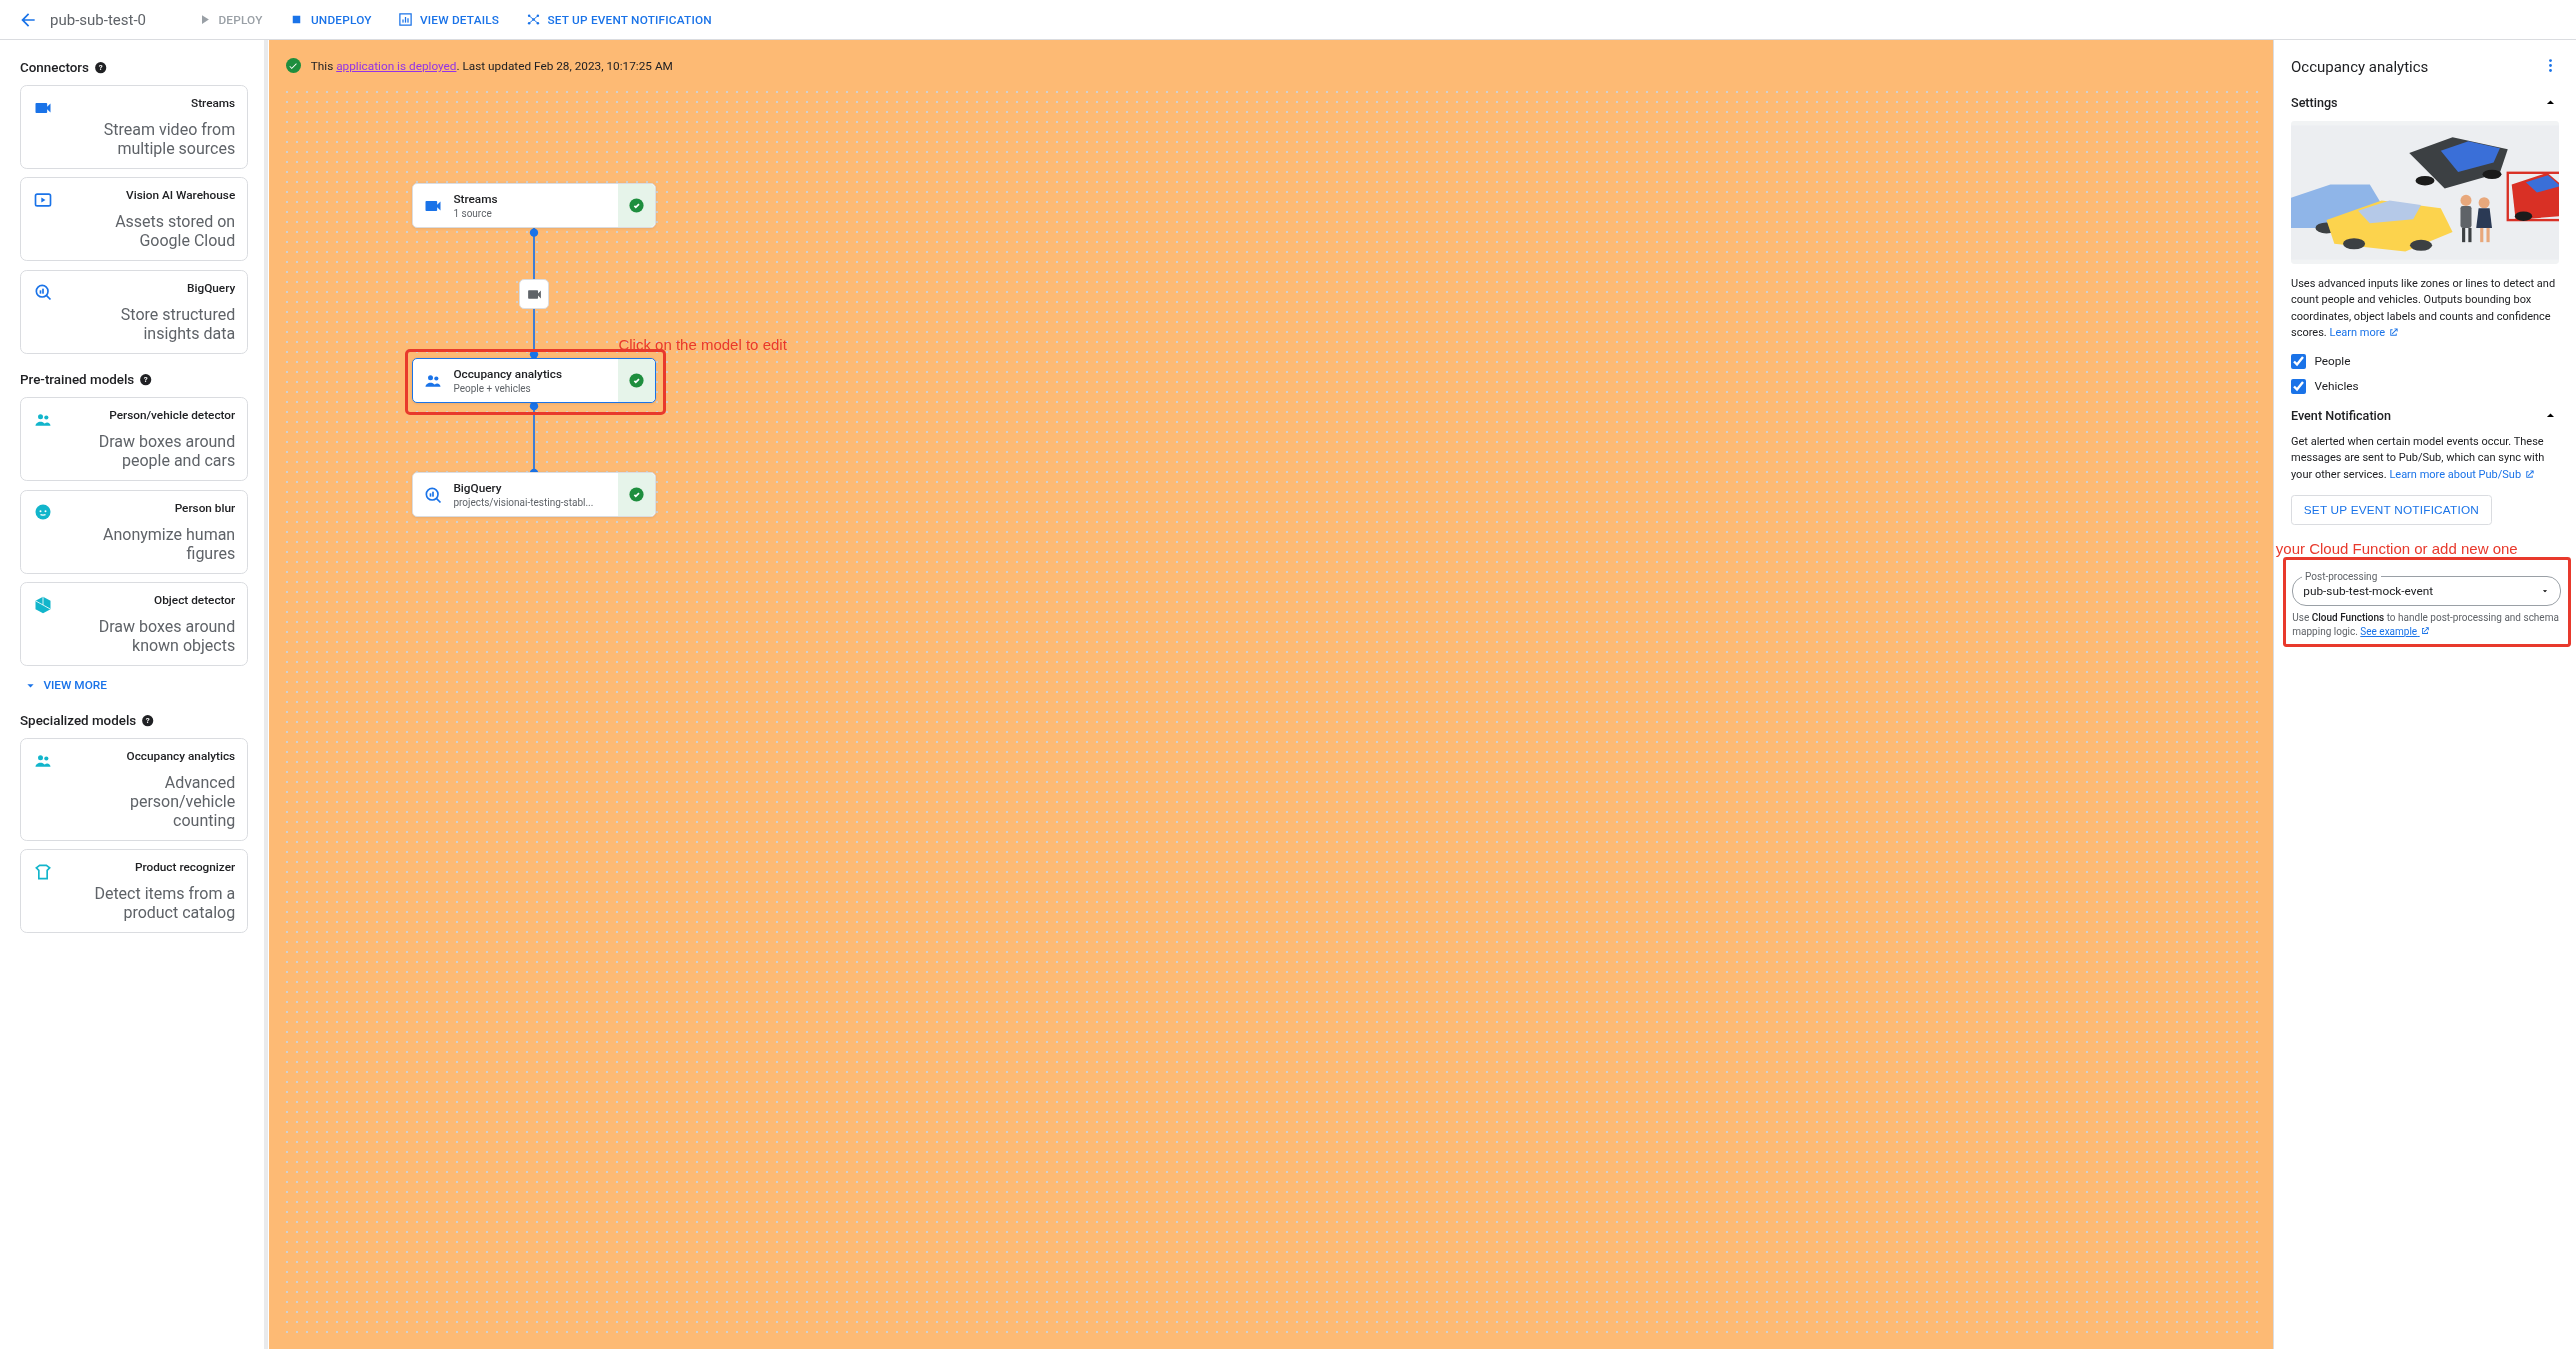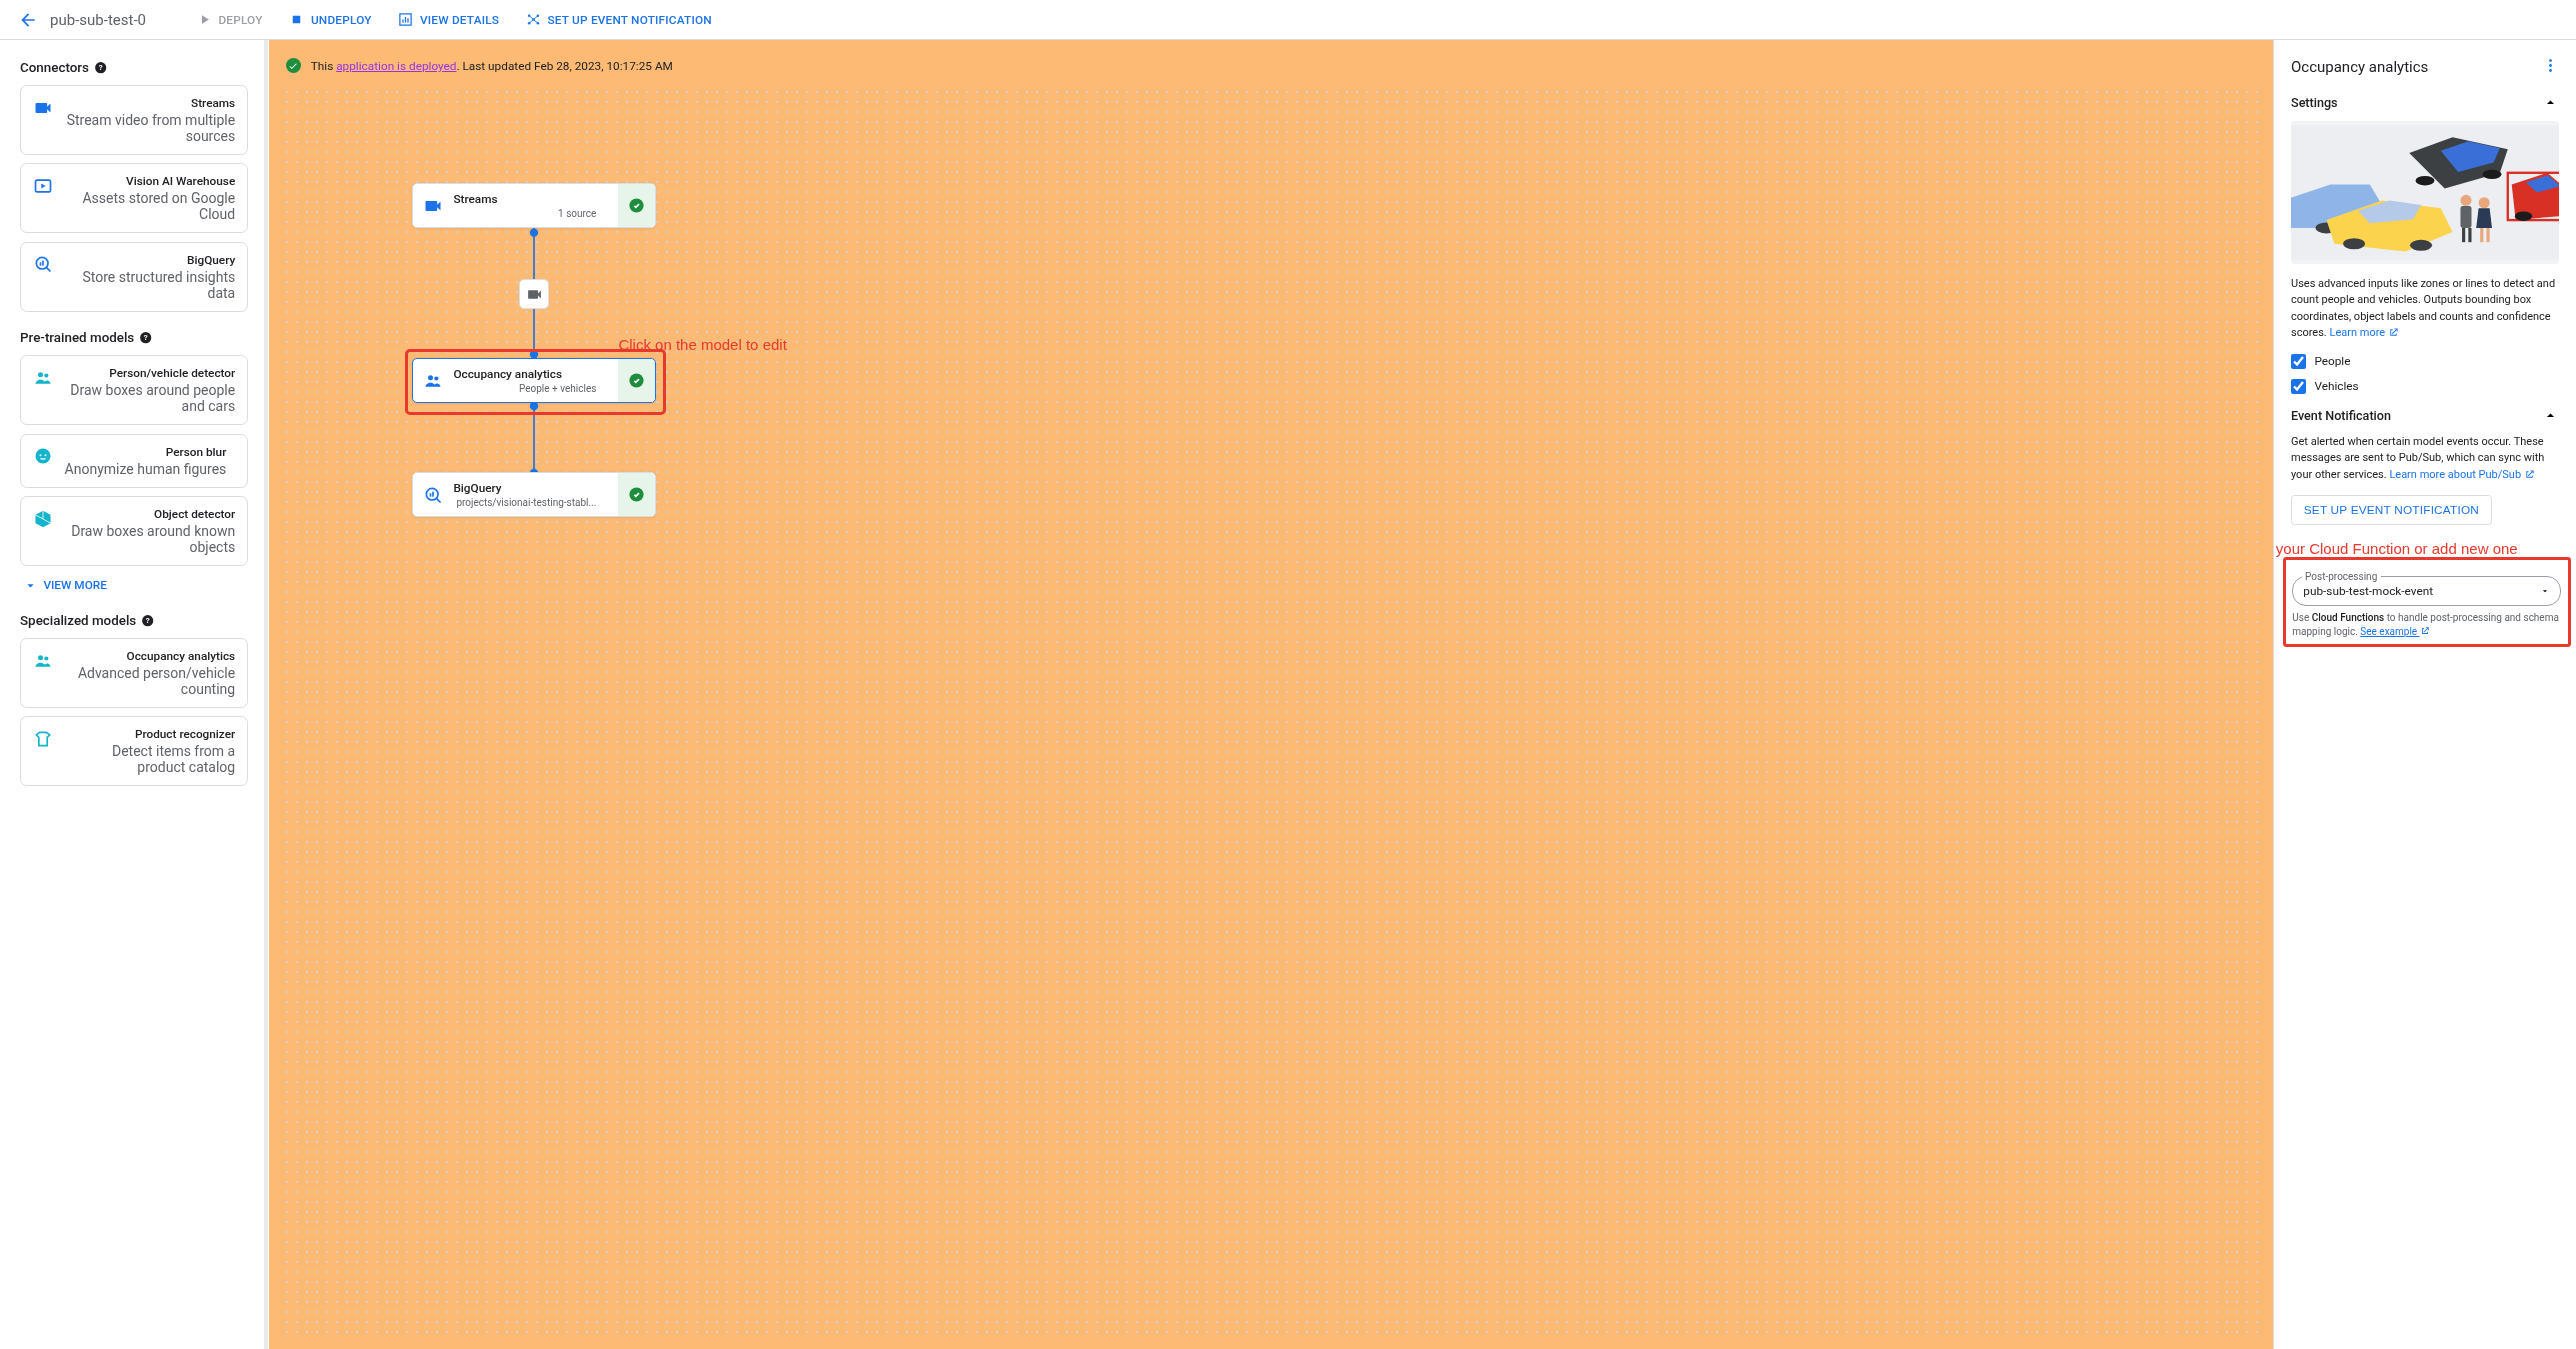--- a/index.html
+++ b/index.html
@@ -21,38 +21,38 @@
   .sidebar { width: 269px; padding: 20px; overflow-y: auto; border-right: 0.8px solid transparent; position: relative; text-align: right; }
   .sidebar-scroll { position: absolute; right: 0; top: 0; bottom: 0; width: 4.2px; background: #dadce0; opacity: 0.6; }
   
   .section-title { font-size: 13.4px; font-weight: 500; color: #202124; margin-bottom: 10px; display: flex; align-items: center; gap: 5px; }
   .help-icon { width: 13.4px; height: 13.4px; fill: #202124; }
   
   .sidebar-card { display: flex; align-items: flex-start; gap: 11.8px; padding: 10px 11.8px; border: 0.8px solid #dadce0; border-radius: 6.7px; margin-bottom: 8.4px; cursor: pointer; }
   .sidebar-card .ci { width: 20px; height: 20px; flex-shrink: 0; display: flex; align-items: center; justify-content: center; margin-top: 1.7px; }
   .sidebar-card .ci svg { width: 20px; height: 20px; }
   .sidebar-card .t { font-size: 11.8px; font-weight: 500; color: #202124; }
-  .sidebar-card .d { font-size: 14px; color: #5f6368; margin-top: 2px; }
+  .sidebar-card .d { font-size: 16px; color: #5f6368; margin-top: 10px; }
   .show-more { color: #1a73e8; font-weight: 500; font-size: 11.8px; display: flex; align-items: center; gap: 5px; cursor: pointer; margin: 11.8px 0 20px 3.4px; }
   
   
   .canvas-wrap { flex: 1; position: relative; background: #fdba74; padding: 13.4px; overflow: hidden; }
   .status-bar { display: flex; align-items: center; gap: 10px; font-size: 11.8px; padding: 5px 3.4px 17px 3.4px; }
   .status-bar .check { width: 15px; height: 15px; background: #1e8e3e; border-radius: 50%; display: flex; align-items: center; justify-content: center; }
   .status-bar .check svg { width: 10px; height: 10px; fill: #fff; }
   .status-bar a { color: #9334e6; text-decoration: underline; }
   
   .canvas { position: absolute; top: 47px; left: 13.4px; right: 13.4px; bottom: 13.4px; background-image: radial-gradient(#d0d0d0 0.8px, transparent 0.8px); background-size: 10px 10px; border-radius: 1.7px; }
   
   .node { position: absolute; width: 244px; background: #fff; border: 0.8px solid #dadce0; border-radius: 5px; display: flex; align-items: center; box-shadow: 0 0.8px 2.5px rgba(0,0,0,0.08); }
   .node .ni { width: 40px; display: flex; align-items: center; justify-content: center; }
   .node .ni svg { width: 20px; height: 20px; }
   .node .nt { flex: 1; padding: 8.4px 0; }
   .node .nt .t { font-size: 11.8px; font-weight: 500; }
-  .node .nt .d { font-size: 10px; color: #5f6368; margin-top: 1.7px; white-space: nowrap; overflow: hidden; text-overflow: ellipsis; max-width: 143px; text-align: right; }
+  .node .nt .d { font-size: 10px; color: #5f6368; margin-top: 1.7px; white-space: nowrap; overflow: hidden; text-overflow: ellipsis; max-width: 143px; }
   .node .ns { width: 37px; align-self: stretch; background: #e6f4ea; display: flex; align-items: center; justify-content: center; border-top-right-radius: 5px; border-bottom-right-radius: 5px; }
   .node .ns svg { width: 17px; height: 17px; }
   .node.selected { border: 1.7px solid #1a73e8; }
   
   .anno-box { position: absolute; border: 3.4px solid #e8392c; border-radius: 5px; pointer-events: none; }
   .anno-text { position: absolute; color: #e8392c; font-size: 15px; font-family: Arial, sans-serif; }
   
   .mid-icon { position: absolute; width: 30px; height: 30px; background: #fff; border: 0.8px solid #dadce0; border-radius: 5px; display: flex; align-items: center; justify-content: center; }
   
   svg.conn { position: absolute; pointer-events: none; }

